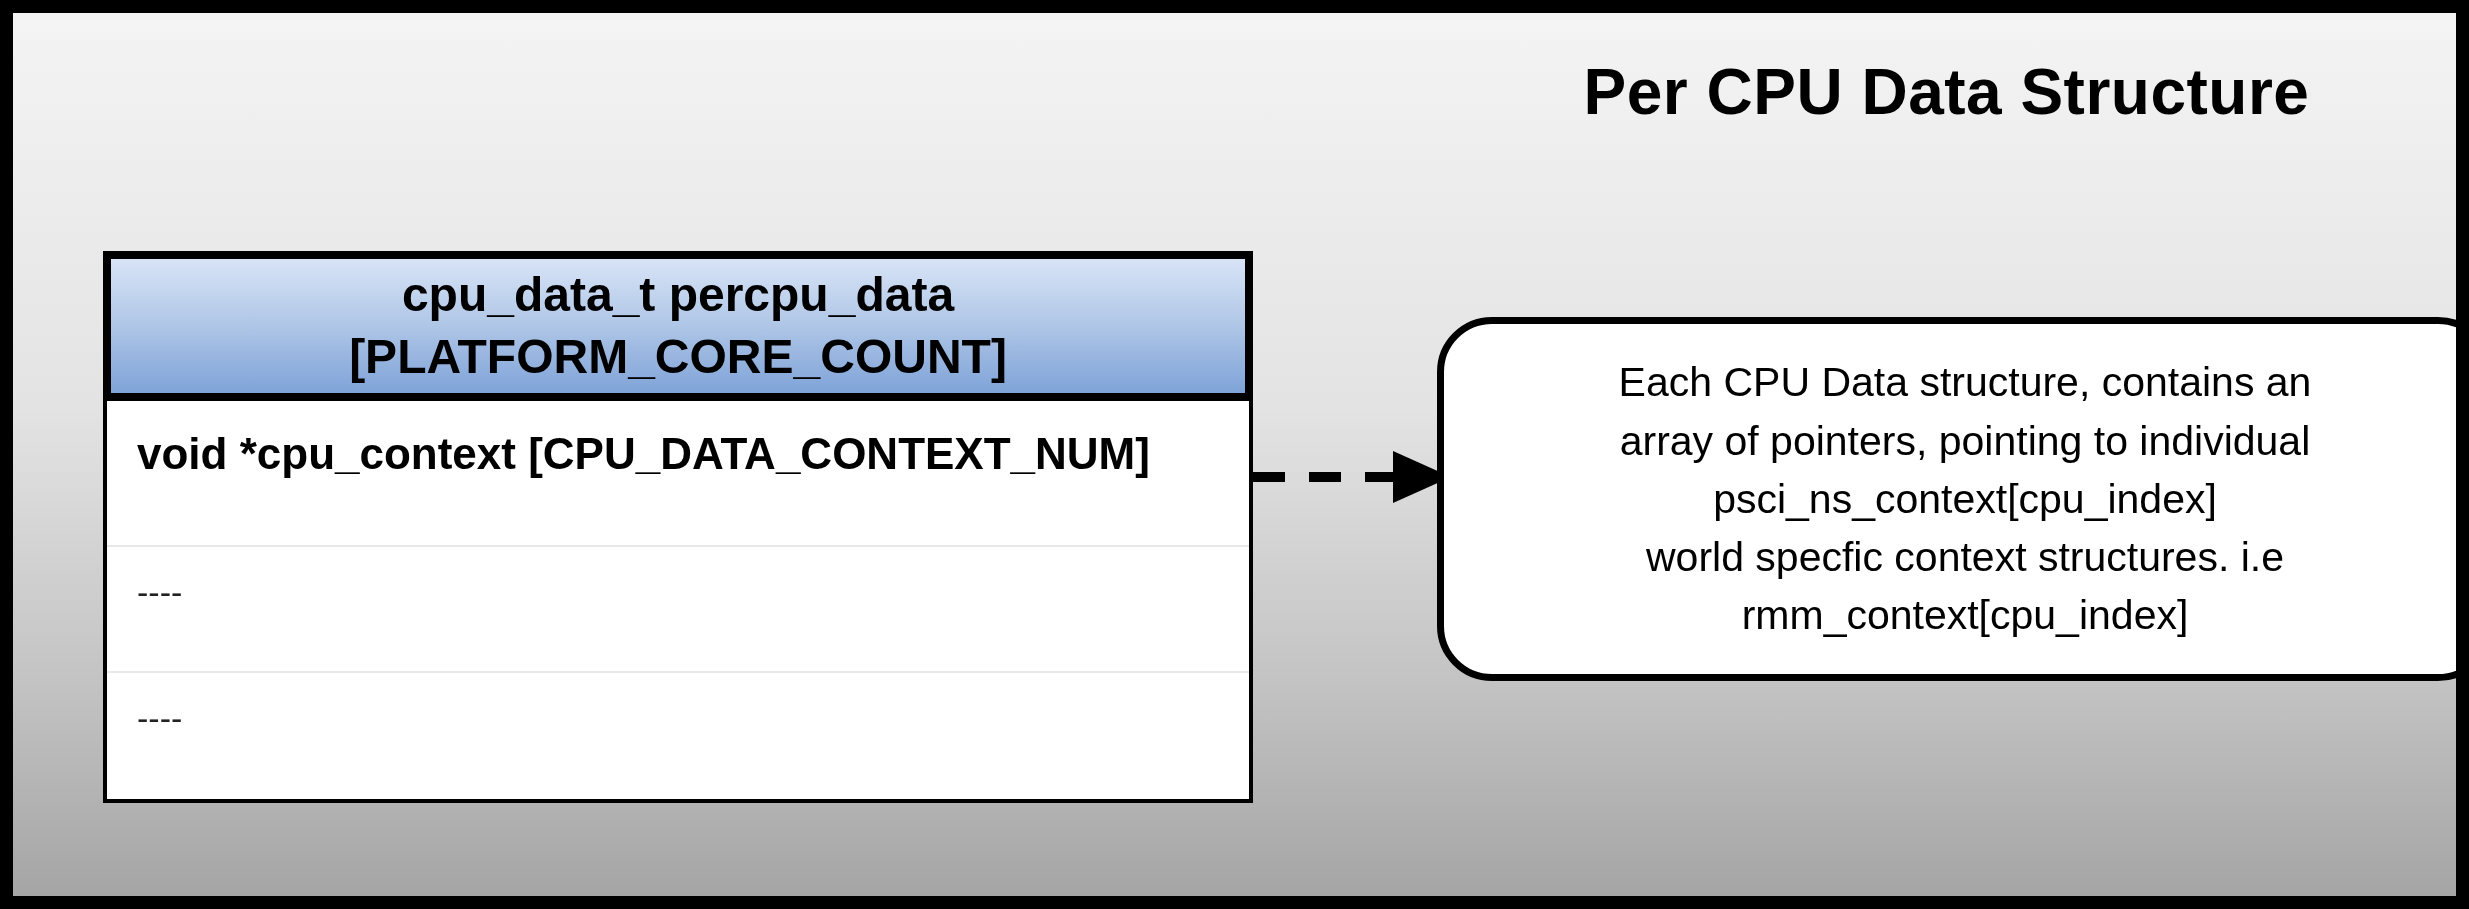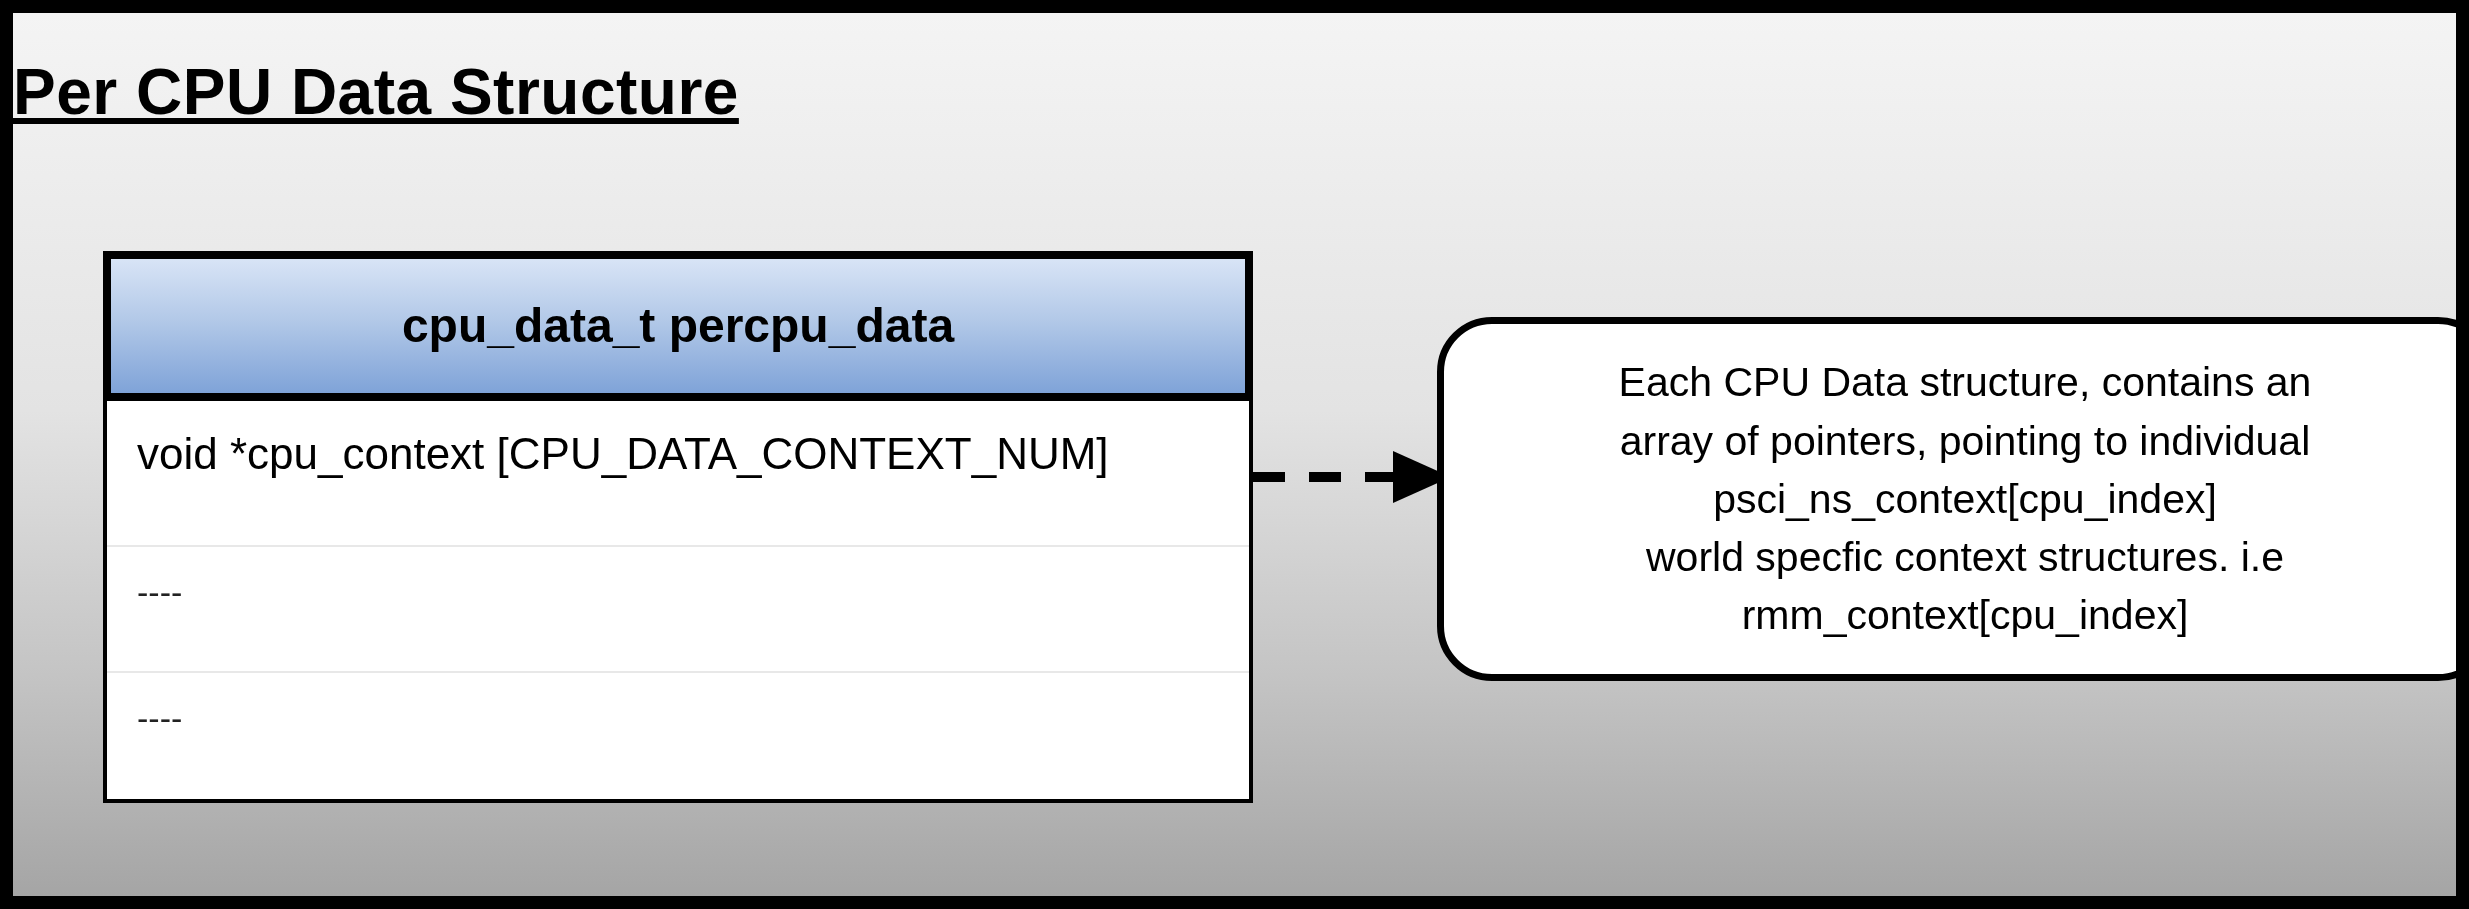--- a/index.html
+++ b/index.html
@@ -17,26 +17,25 @@
     border: 13px solid #000000;
     background: linear-gradient(180deg, #f4f4f4 0%, #e3e3e3 45%, #c4c4c4 75%, #a5a5a5 100%);
     overflow: hidden;
   }
 
   .title {
     position: absolute;
     top: 42px;
     left: 0;
     width: 94%;
-    text-align: left;
+    text-align: right;
     font-size: 64px;
     font-weight: bold;
     color: #000000;
     letter-spacing: 0.5px;
-    text-decoration: underline;
   }
 
   
   .cpu-table {
     position: absolute;
     left: 90px;
     top: 238px;
     width: 1150px;
   }
 
@@ -69,21 +68,21 @@
     box-sizing: border-box;
     padding-left: 30px;
     border-bottom: 2px solid #e8e8e8;
   }
 
   .row.last { border-bottom: none; }
 
   .row-bold {
     height: 146px;
     font-size: 44px;
-    font-weight: normal;
+    font-weight: bold;
     color: #000000;
     padding-top: 28px;
   }
 
   .row-dash {
     height: 126px;
     font-size: 34px;
     font-weight: normal;
     color: #222222;
     padding-top: 26px;
@@ -122,20 +121,21 @@
 </head>
 <body>
 
 <div class="canvas">
 
   <div class="title">Per CPU Data Structure</div>
 
   <div class="cpu-table">
     <div class="table-header">
       <div>cpu_data_t percpu_data</div>
+      <div>[PLATFORM_CORE_COUNT]</div>
     </div>
 
     <div class="table-body">
       <div class="row row-bold">
         <span>void *cpu_context [CPU_DATA_CONTEXT_NUM]</span>
       </div>
       <div class="row row-dash">
         <span>----</span>
       </div>
       <div class="row row-dash last">

